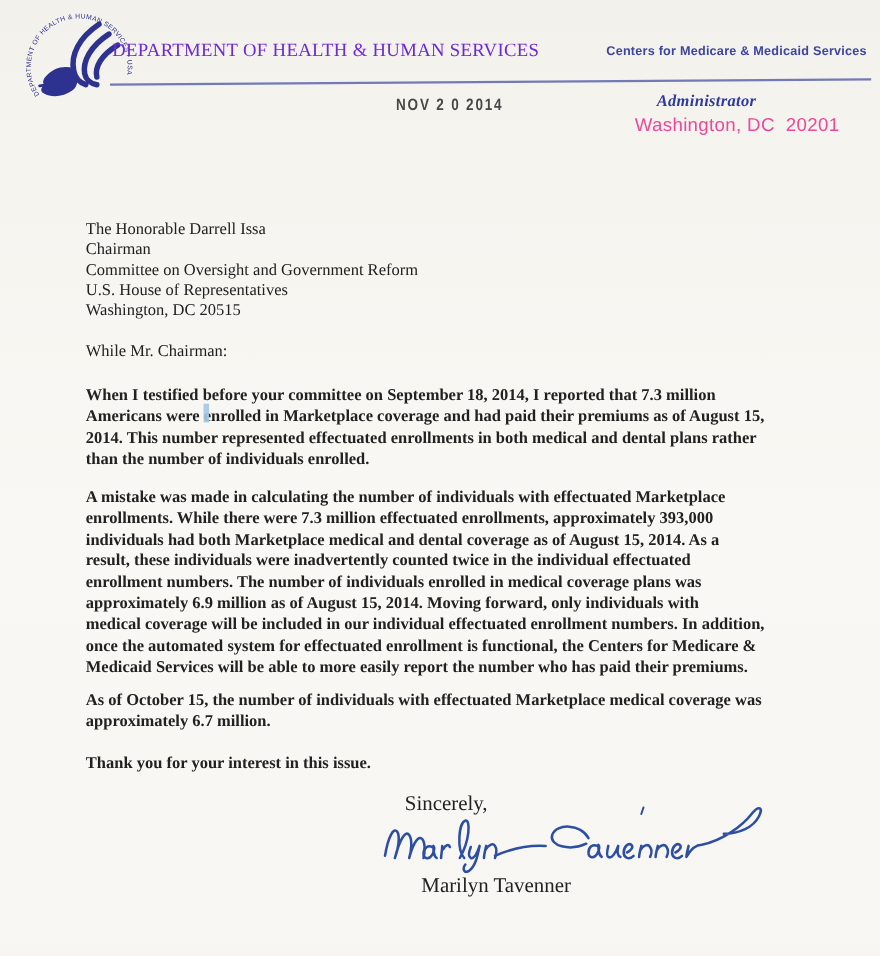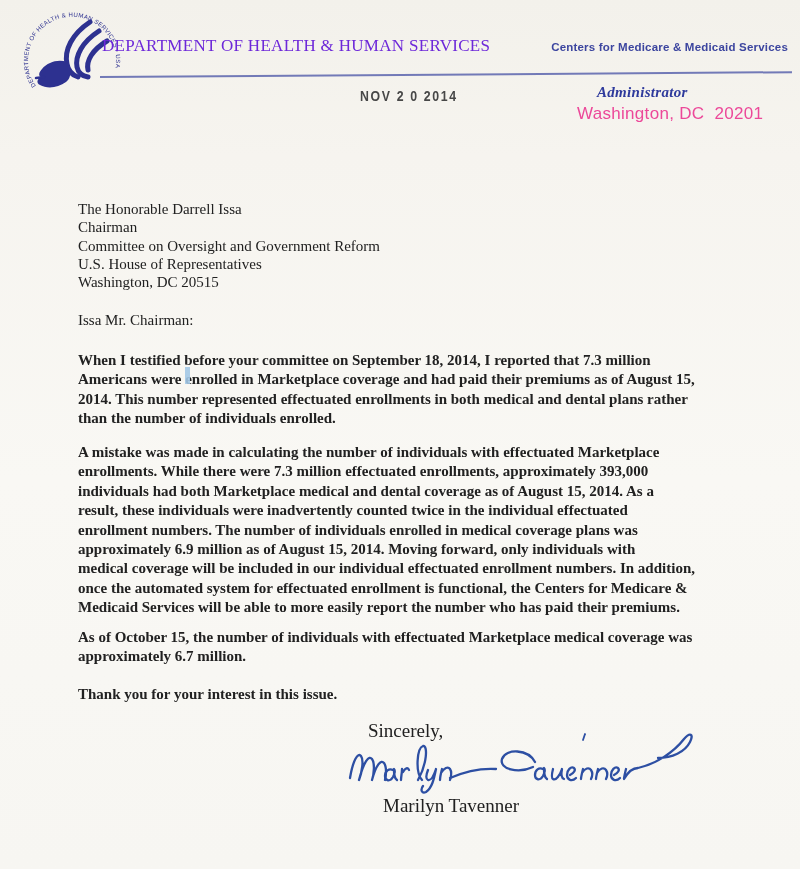--- a/index.html
+++ b/index.html
@@ -93,21 +93,21 @@
 <div class="abs header-rule"></div>
 <div class="abs date-stamp">NOV 2 0 2014</div>
 <div class="abs office">Administrator</div>
 <div class="abs office-addr">Washington, DC  20201</div>
 
 <div class="abs block recipient">The Honorable Darrell Issa
 Chairman
 Committee on Oversight and Government Reform
 U.S. House of Representatives
 Washington, DC 20515</div>
-<div class="abs block salutation">Issa Mr. Chairman:</div>
+<div class="abs block salutation">While Mr. Chairman:</div>
 
 <div class="abs block para p1">When I testified before your committee on September 18, 2014, I reported that 7.3 million
 Americans were enrolled in Marketplace coverage and had paid their premiums as of August 15,
 2014.  This number represented effectuated enrollments in both medical and dental plans rather
 than the number of individuals enrolled.</div>
 <div class="abs cursor-artifact"></div>
 <div class="abs block para p2">A mistake was made in calculating the number of individuals with effectuated Marketplace
 enrollments.  While there were 7.3 million effectuated enrollments, approximately 393,000
 individuals had both Marketplace medical and dental coverage as of August 15, 2014.  As a
 result, these individuals were inadvertently counted twice in the individual effectuated

